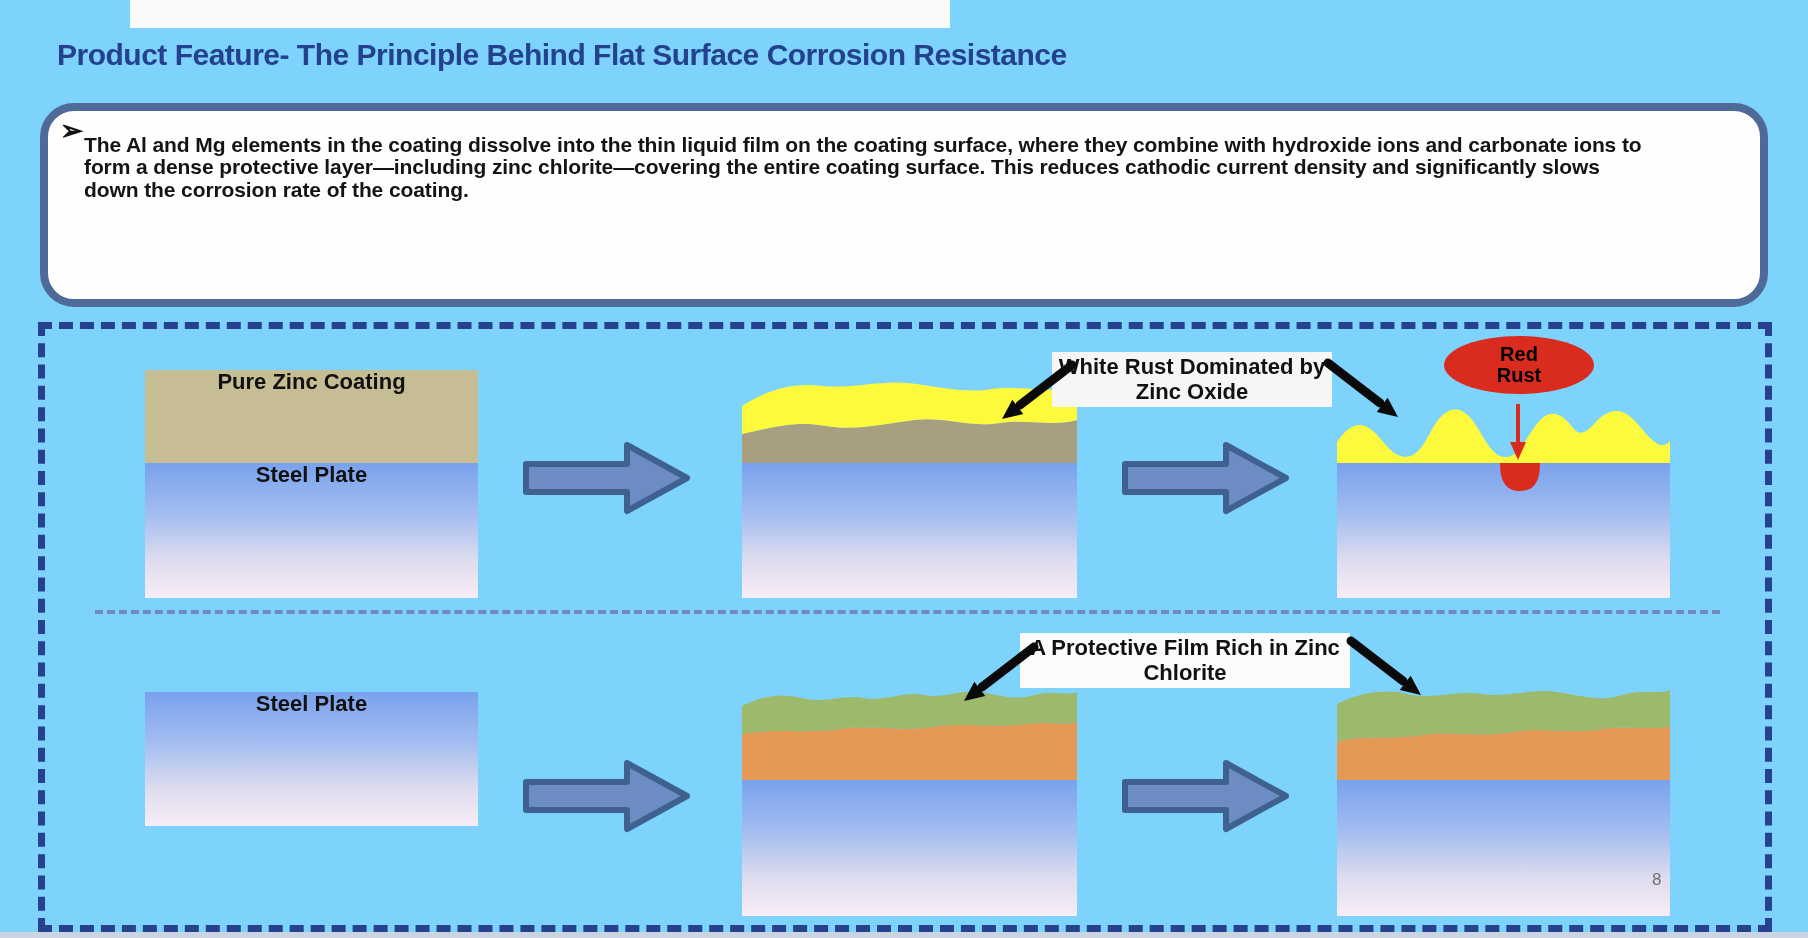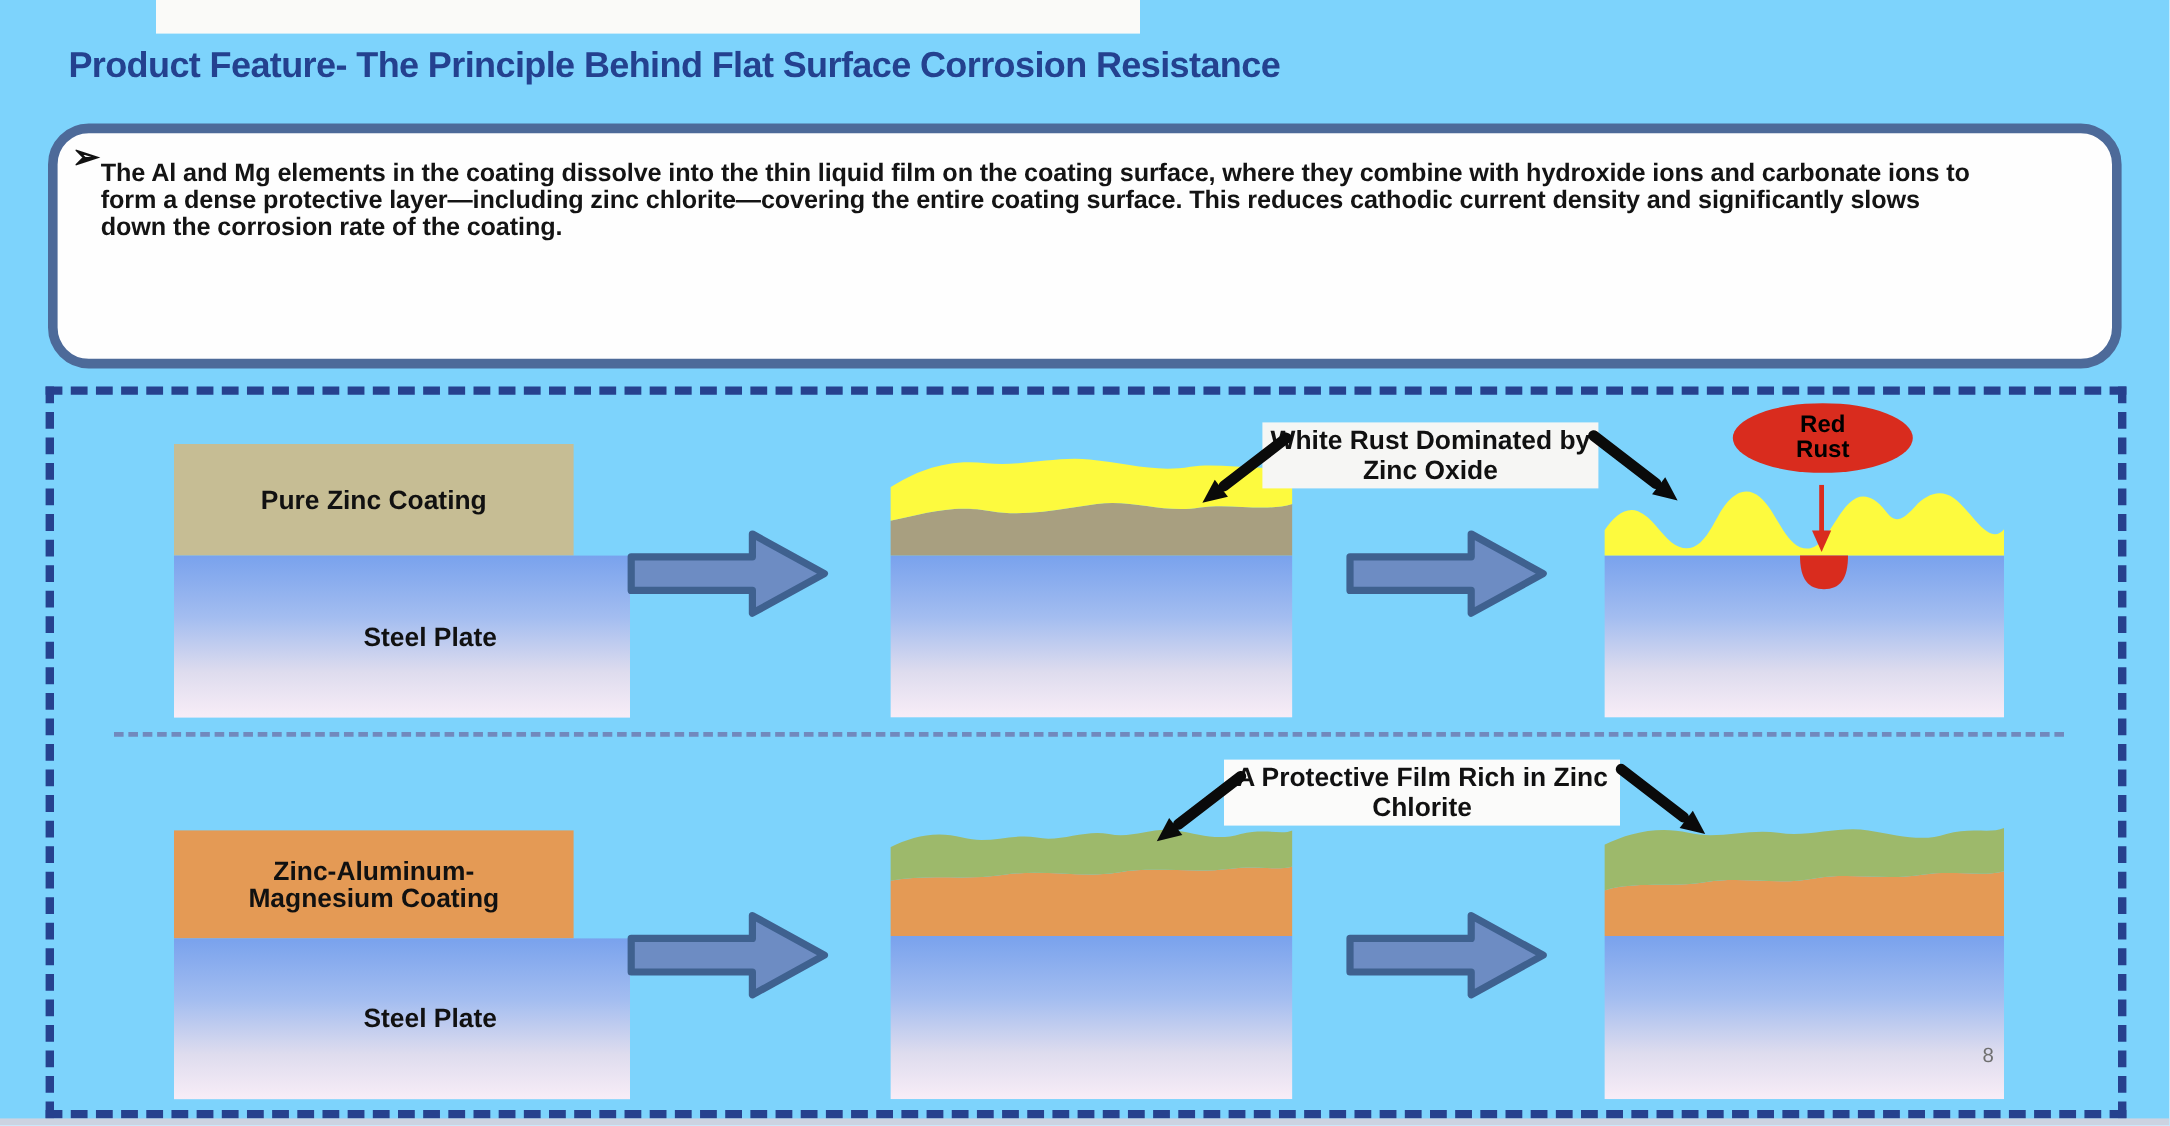--- a/index.html
+++ b/index.html
@@ -15,25 +15,25 @@
              border:8px solid #4d6a99;border-radius:34px;}
   .bullet{left:60px;top:114px;font-size:28px;font-weight:bold;color:#111;}
   .intro-text{left:84px;top:134px;width:1560px;margin:0;font-size:21px;font-weight:bold;
               color:#141414;line-height:1.07;letter-spacing:-0.1px;}
 
   .panel{left:38px;top:322px;width:1734px;height:610px;border:7px dashed #26418e;box-sizing:border-box;}
   .row-divider{left:95px;top:610px;width:1625px;height:0;border-top:4px dashed #7189bd;}
   .bottom-strip{left:0;top:932px;width:1808px;height:6px;background:#ccd3e1;}
 
   .diag{position:absolute;}
-  .layer{position:relative;width:100%;display:flex;align-items:center;justify-content:center;}
+  .layer{position:relative;width:100%;display:flex;align-items:flex-start;justify-content:center;}
   .layer-label{font-size:22px;font-weight:bold;color:#111;text-align:center;line-height:1.05;}
   .tan{background:#c6bd94;}
   .orange{background:#e49a55;}
-  .steel{background:linear-gradient(180deg,#79a2ed 0%,#a3bdf0 38%,#dedcee 72%,#f8edf7 100%);padding-left:47px;}
+  .steel{background:linear-gradient(180deg,#79a2ed 0%,#a3bdf0 38%,#dedcee 72%,#f8edf7 100%);}
 
   .block-arrow{display:block;}
   .block-arrow polygon{fill:#6d8cc3;stroke:#3f618f;stroke-width:6;stroke-linejoin:round;}
 
   .ptr-arrow line{stroke:#0a0a0a;stroke-width:9;stroke-linecap:round;}
   .ptr-arrow polygon{fill:#0a0a0a;}
 
   .callout{background:#f6f6f4;text-align:center;font-size:22px;font-weight:bold;color:#111;
            line-height:1.12;padding:3px 0;}
   .film-callout{background:#fbfbfa;}
@@ -113,23 +113,20 @@
 
   <div class="abs red-ellipse" style="left:1444px;top:336px">
     <span class="layer-label">Red Rust</span>
   </div>
   <svg class="abs" style="left:1506px;top:404px" width="24" height="58" viewBox="0 0 24 58">
     <line x1="12" y1="0" x2="12" y2="40" stroke="#d92c1e" stroke-width="4"></line>
     <polygon points="12,56 4,38 20,38" fill="#d92c1e"></polygon>
   </svg>
 
   <div class="diag" style="left:145px;top:692px;width:333px;height:224px">
-    <div class="layer orange" style="height:90px">
-      <span class="layer-label" style="width:220px">Zinc-Aluminum-Magnesium Coating</span>
-    </div>
     <div class="layer steel" style="height:134px">
       <span class="layer-label">Steel Plate</span>
     </div>
   </div>
 
   <svg class="abs block-arrow" style="left:521px;top:756px" width="172" height="80" viewBox="0 0 172 80">
     <polygon points="5,26 106,26 106,7 166,40 106,73 106,54 5,54"></polygon>
   </svg>
 
   <svg class="abs" style="left:742px;top:682px" width="335" height="234" viewBox="0 0 335 234">

